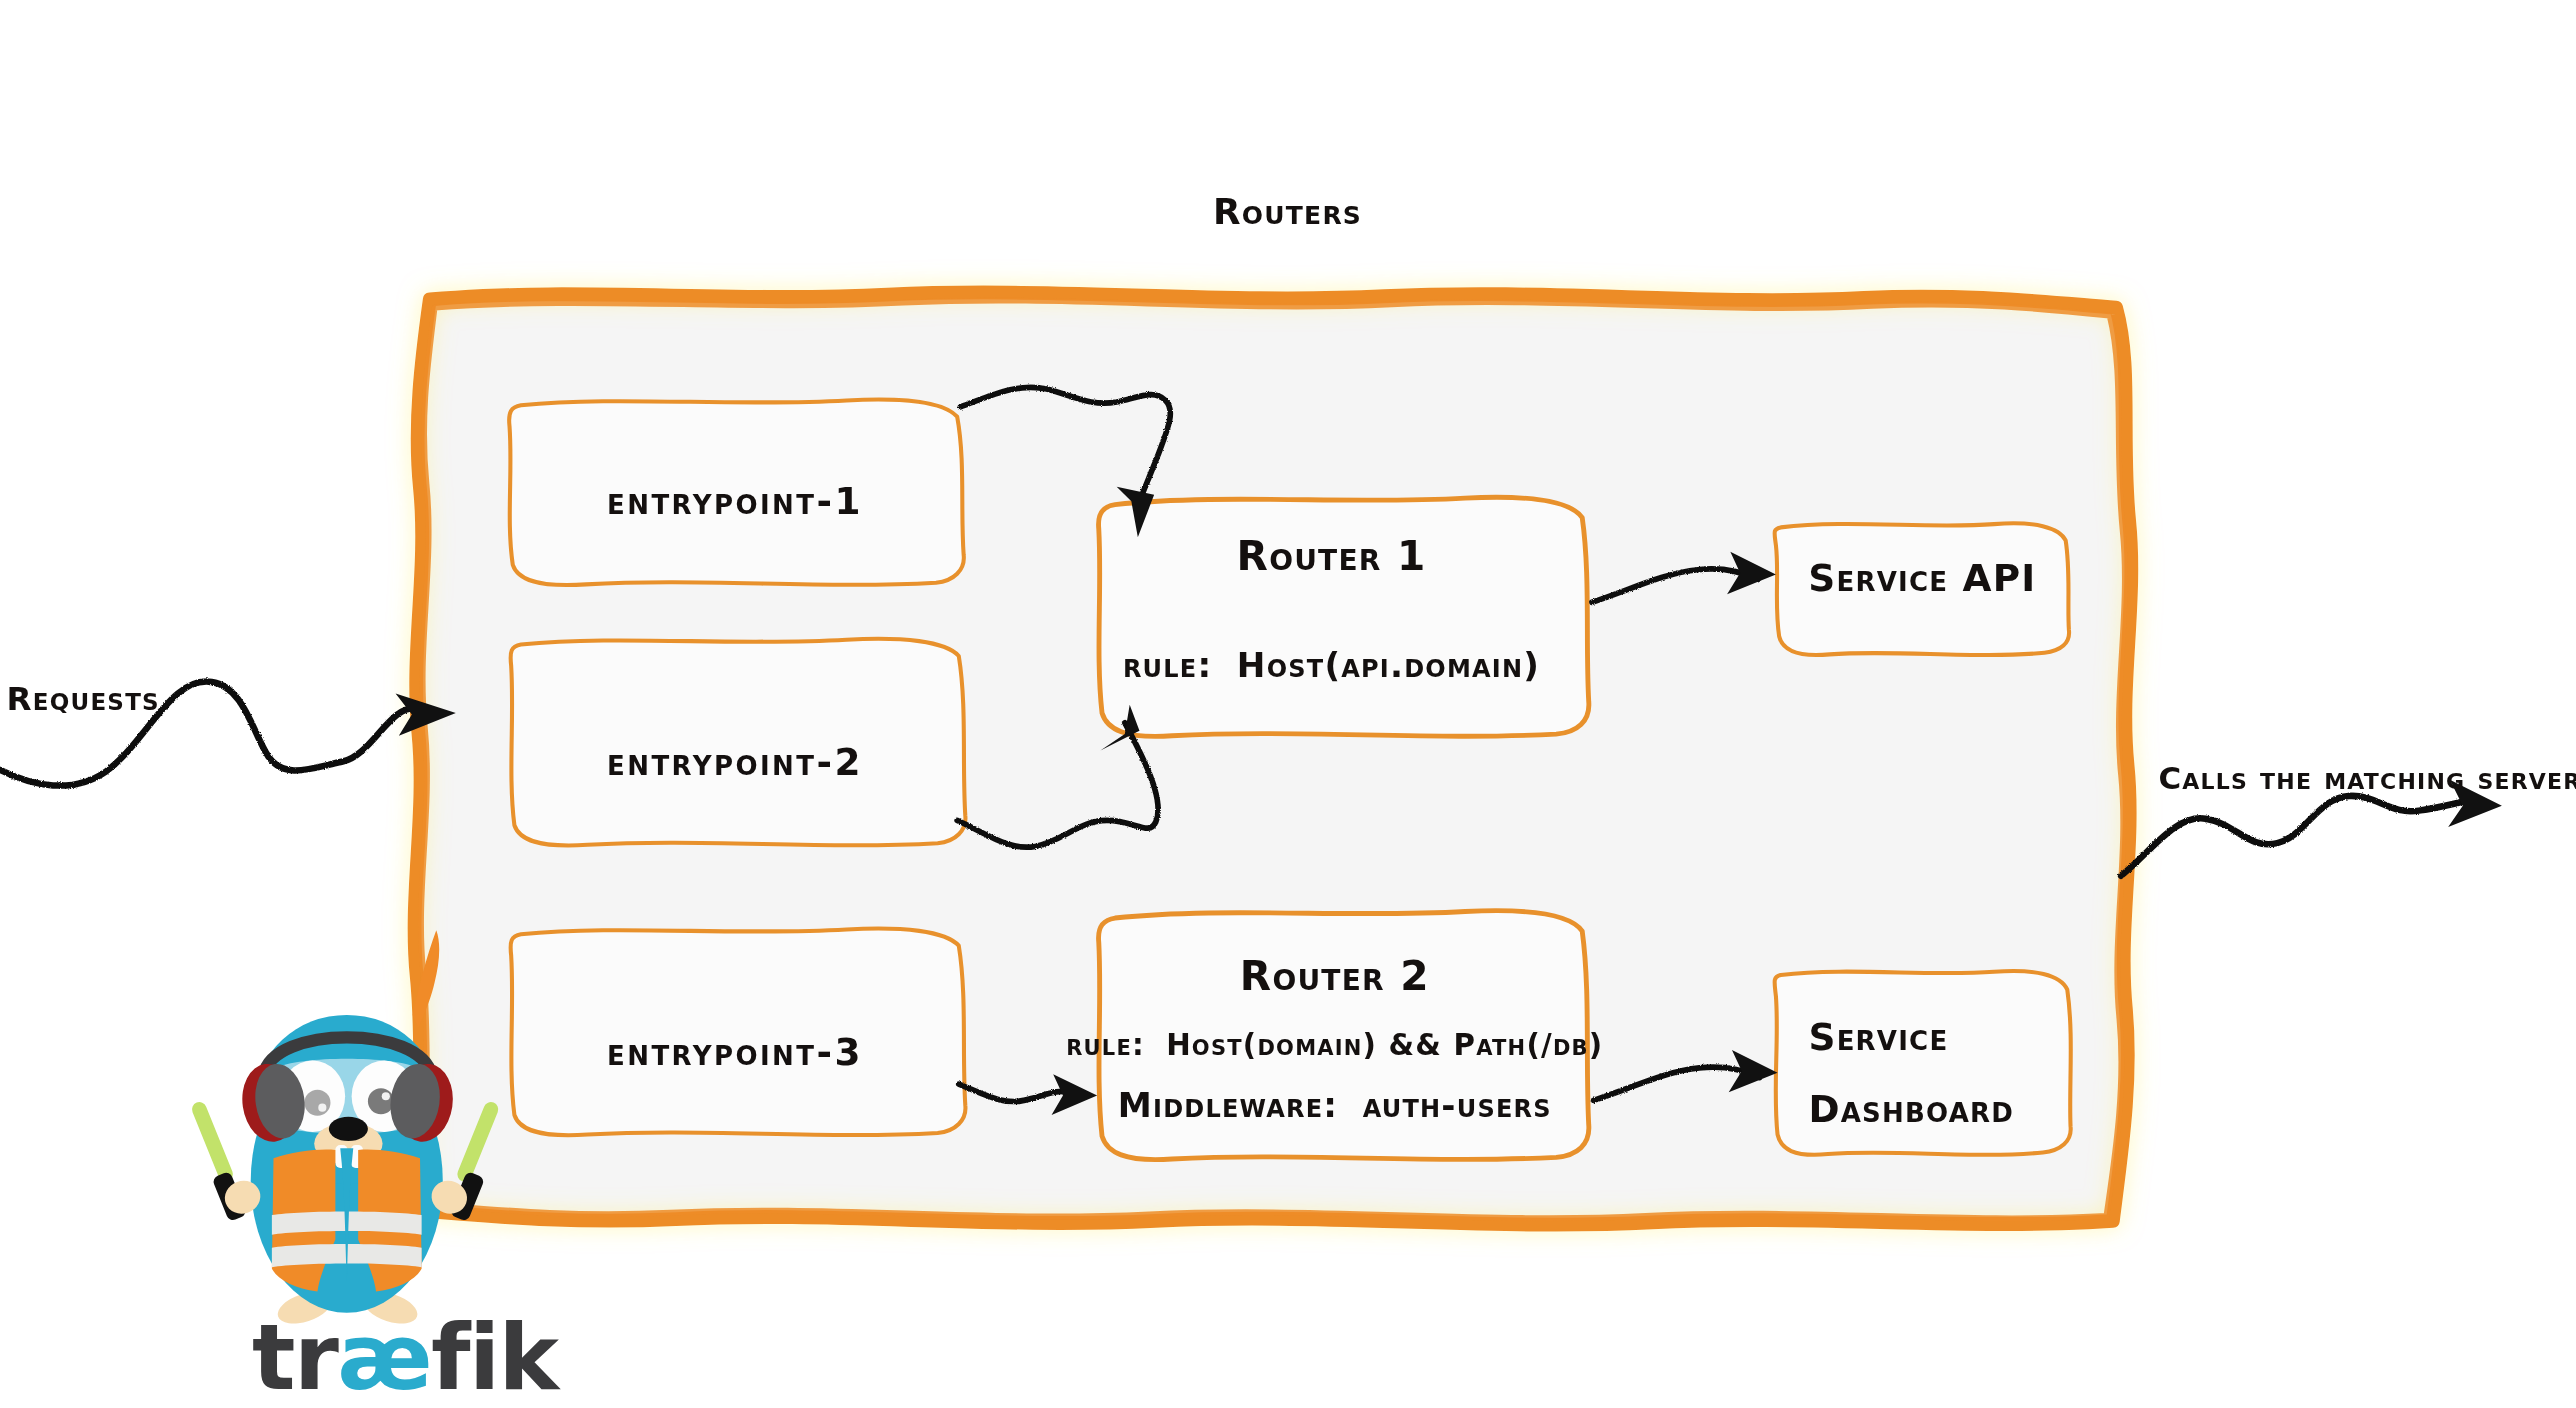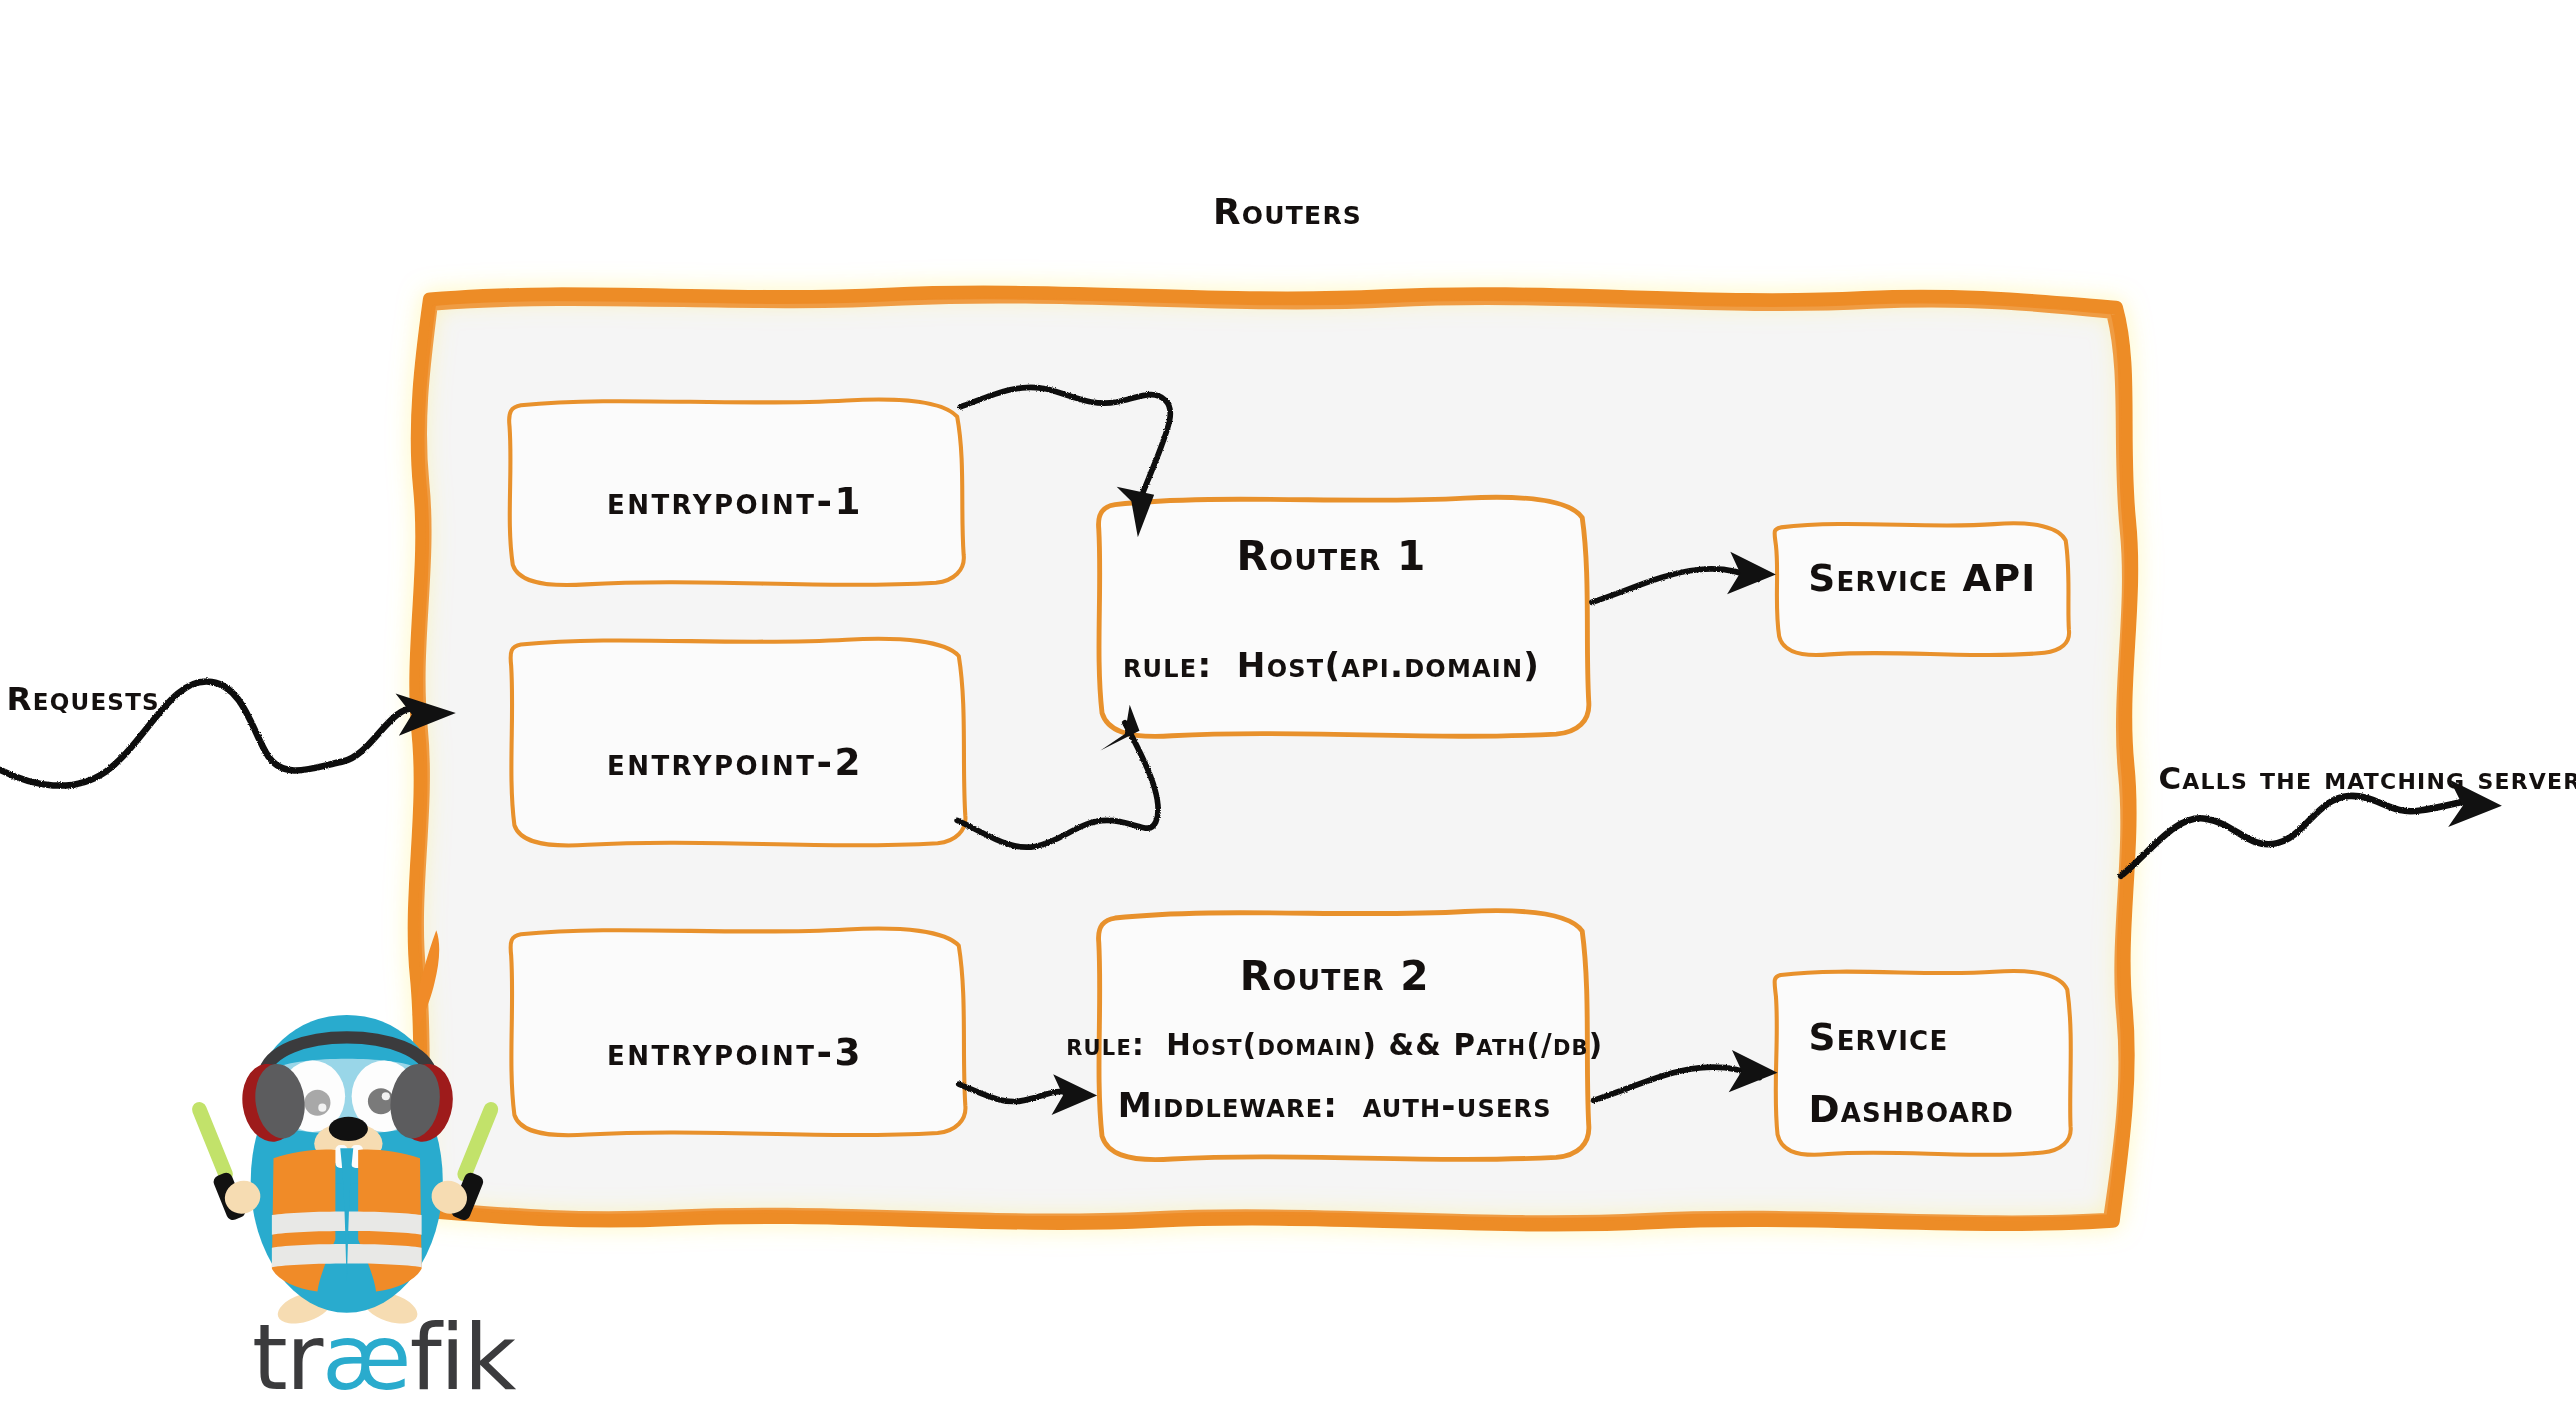--- a/index.html
+++ b/index.html
@@ -48,21 +48,21 @@
   .side-label { font-size: 38px; }
   .side-label-lg { font-size: 40px; }
 
   
   #wordmark {
     position: absolute;
     left: 252px;
     top: 1312px;
     font-family: "DejaVu Sans", sans-serif;
     font-size: 91px;
-    font-weight: 400;
+    font-weight: 700;
     letter-spacing: -1.6px;
     color: #3b3b3d;
     line-height: 1;
   }
   #wordmark .ae { color: #2AABCD; }
 </style>
 </head>
 <body>
 
 <div id="stage">

